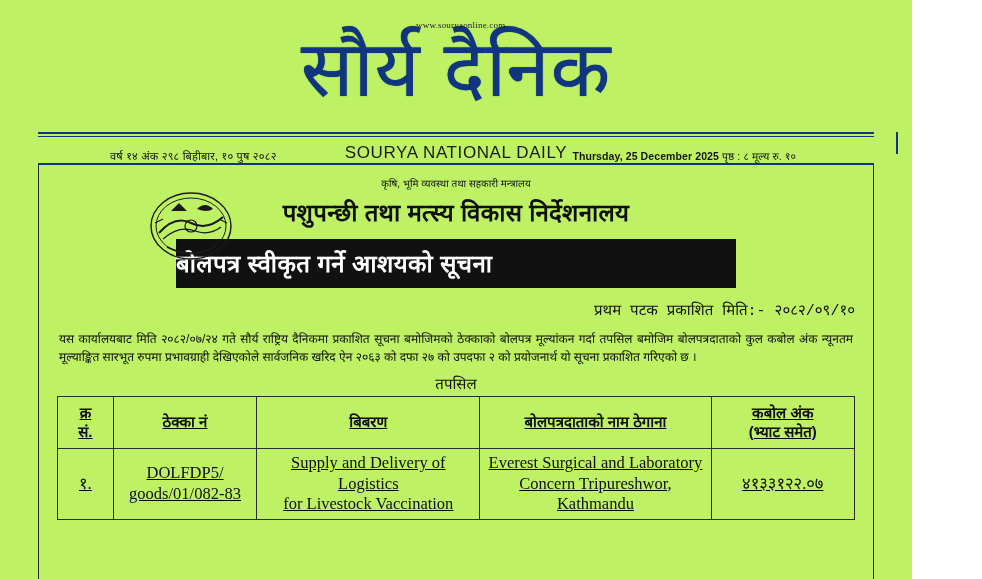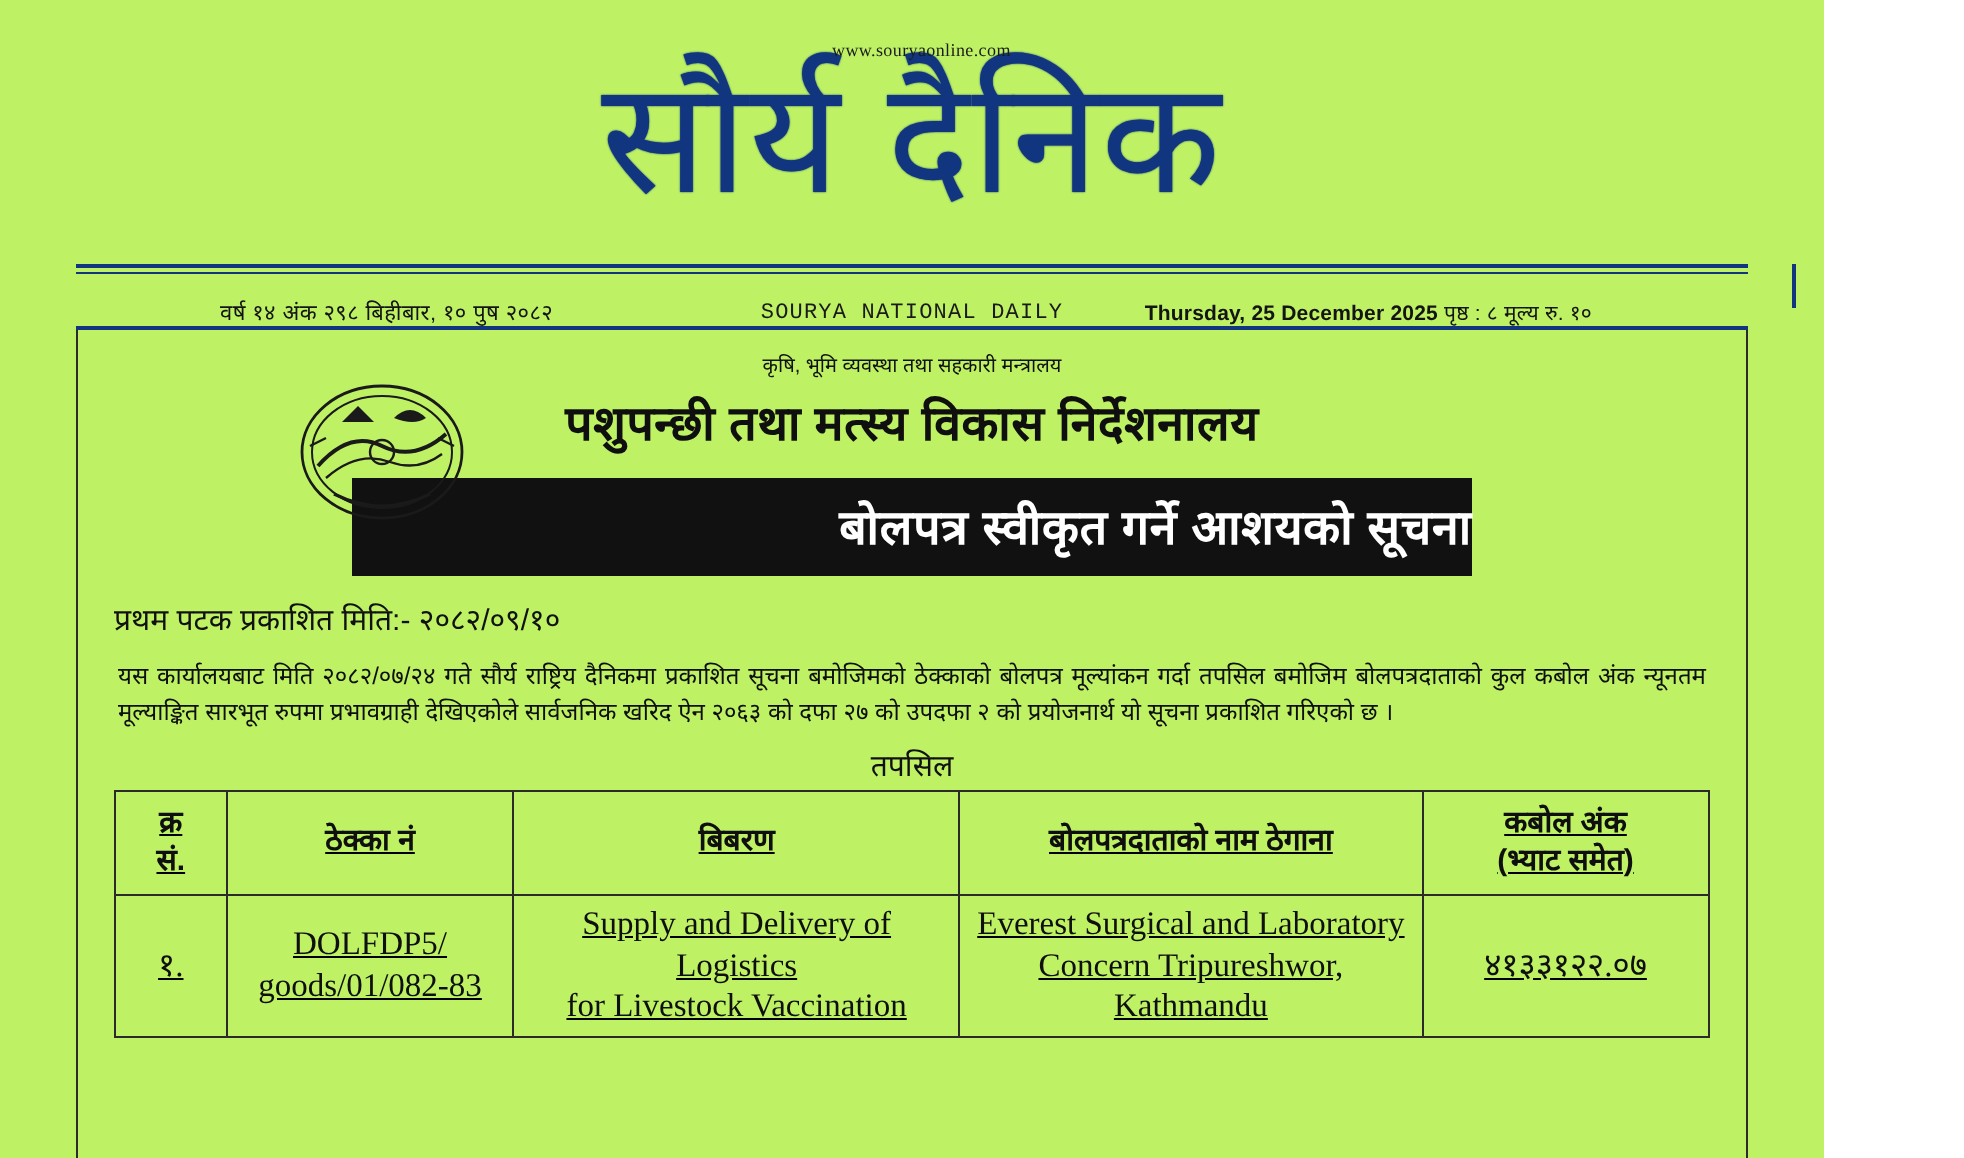--- a/index.html
+++ b/index.html
@@ -69,22 +69,22 @@
   }
   .folio-left {
     position: absolute; left: 72px;
     font-family: "Liberation Sans", sans-serif;
     font-size: 11px;
     letter-spacing: .2px;
   }
   .folio-center {
     width: 100%;
     text-align: center;
-    font-family: Liberation Mono, monospace;
-    font-size: 11px;
+    font-family: Liberation Sans, sans-serif;
+    font-size: 17px;
     letter-spacing: .6px;
     color: #1a1a1a;
   }
   .folio-right {
     position: absolute; right: 78px;
     font-family: "Liberation Sans", sans-serif;
     font-size: 10.5px;
     font-weight: bold;
     letter-spacing: .1px;
   }
@@ -136,32 +136,32 @@
     width: 84px;
     height: 74px;
   }
   .emblem svg { display: block; }
 
   .banner {
     margin: 10px auto 0 auto;
     width: 560px;
     background: #111111;
     color: #ffffff;
-    text-align: right;
+    text-align: left;
     font-family: "Liberation Sans", sans-serif;
     font-weight: bold;
     font-size: 24px;
     padding: 7px 0 9px 0;
     letter-spacing: .4px;
   }
 
   .pubdate {
-    text-align: left;
+    text-align: right;
     margin-top: 11px;
-    font-family: Liberation Sans, sans-serif;
+    font-family: Liberation Mono, monospace;
     font-size: 15px;
     color: #111;
   }
 
   .para {
     margin-top: 10px;
     font-family: "Liberation Sans", sans-serif;
     font-size: 12px;
     line-height: 1.55;
     color: #0f0f0f;

